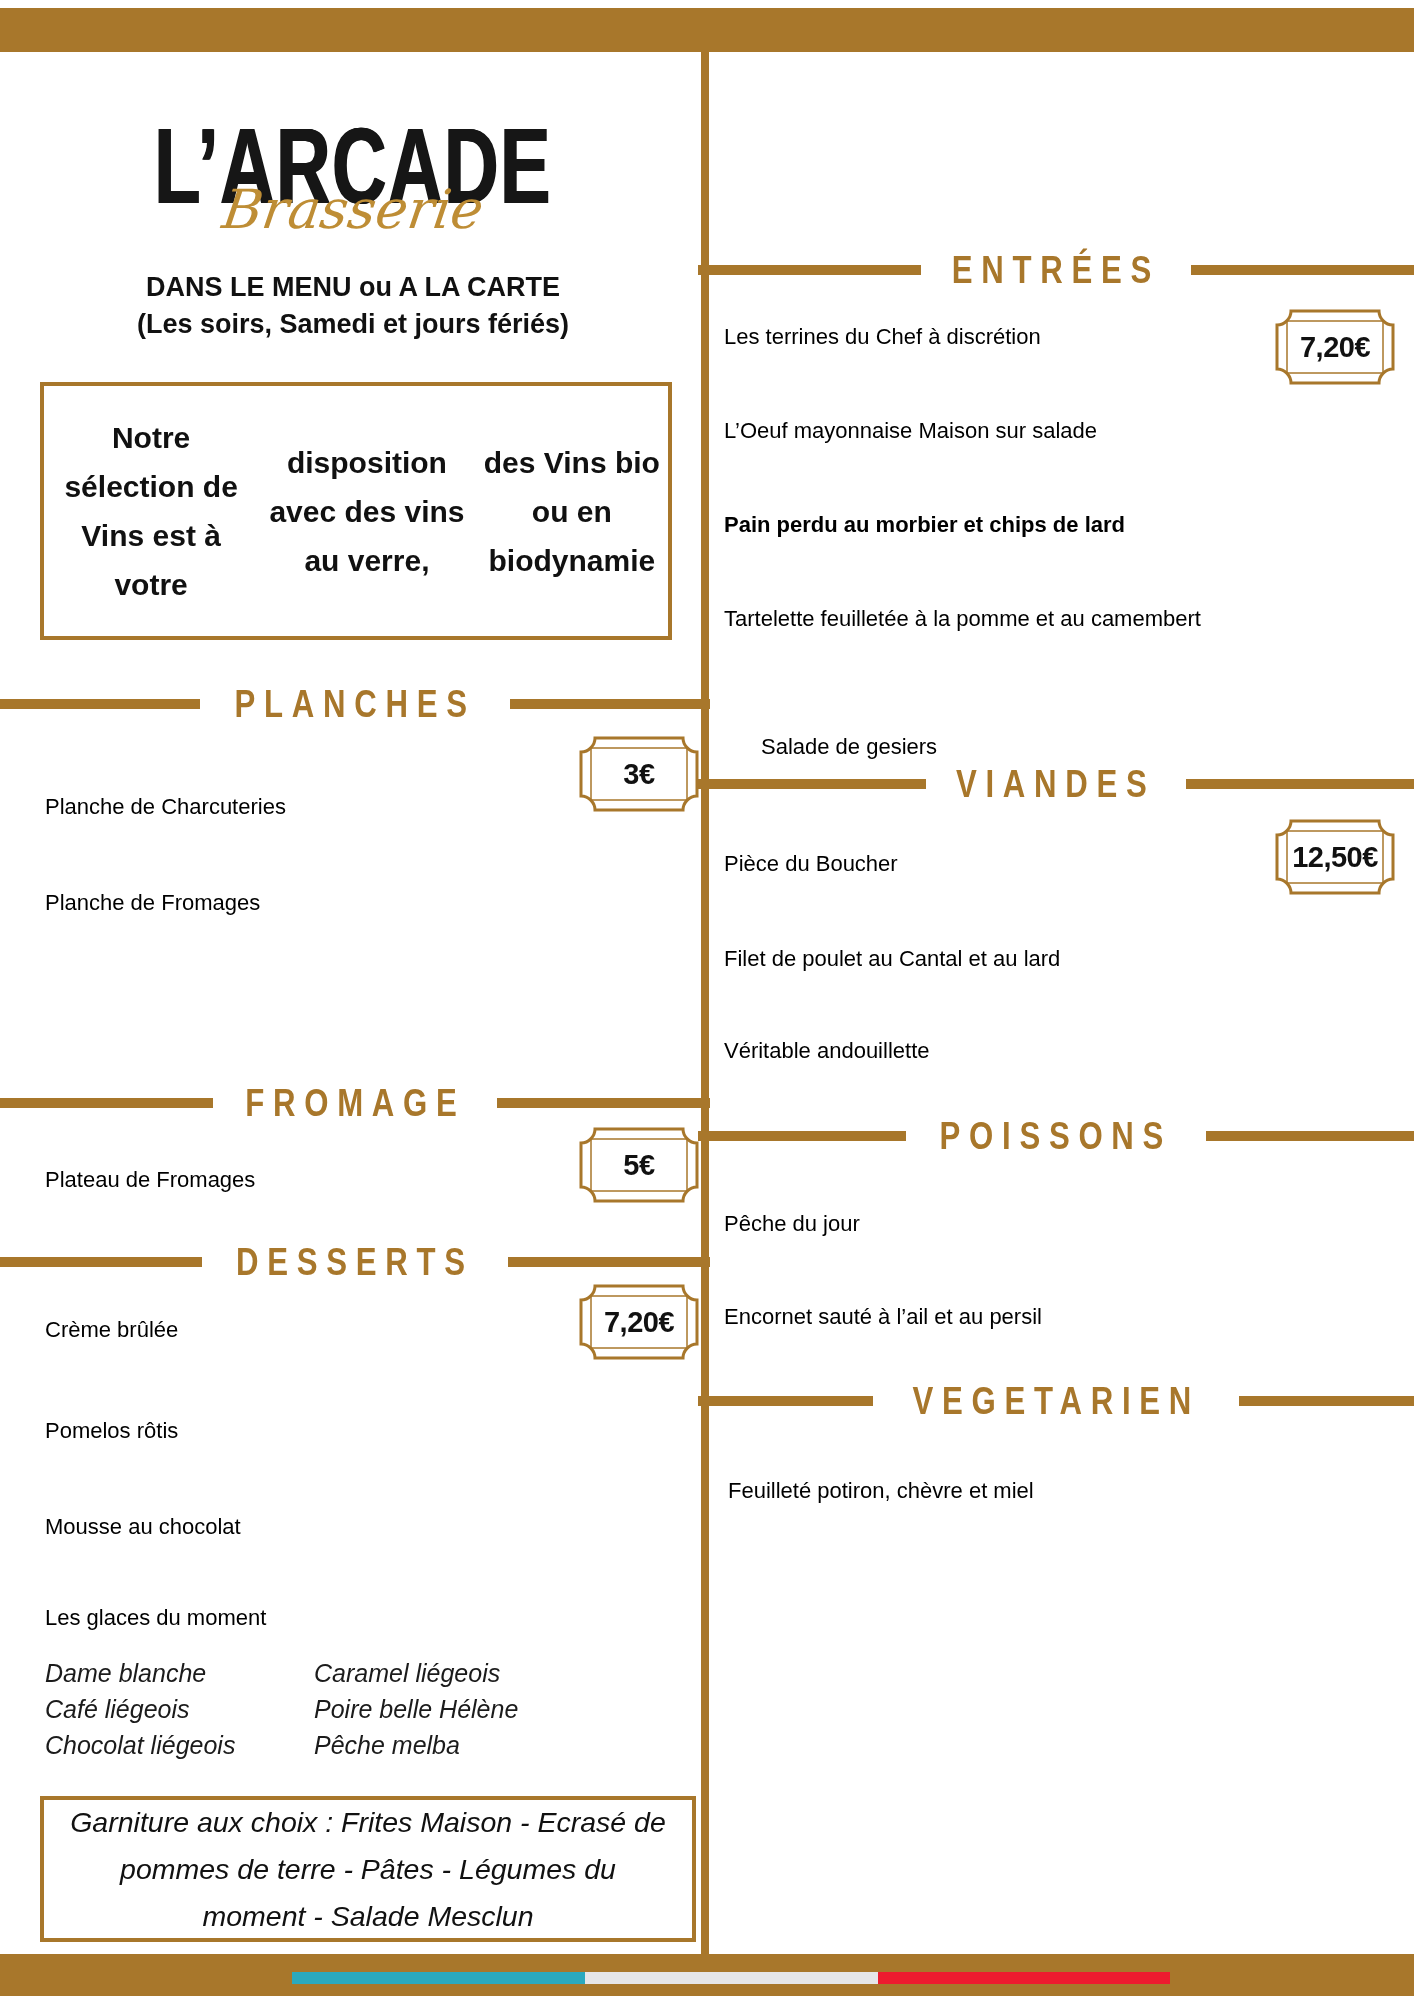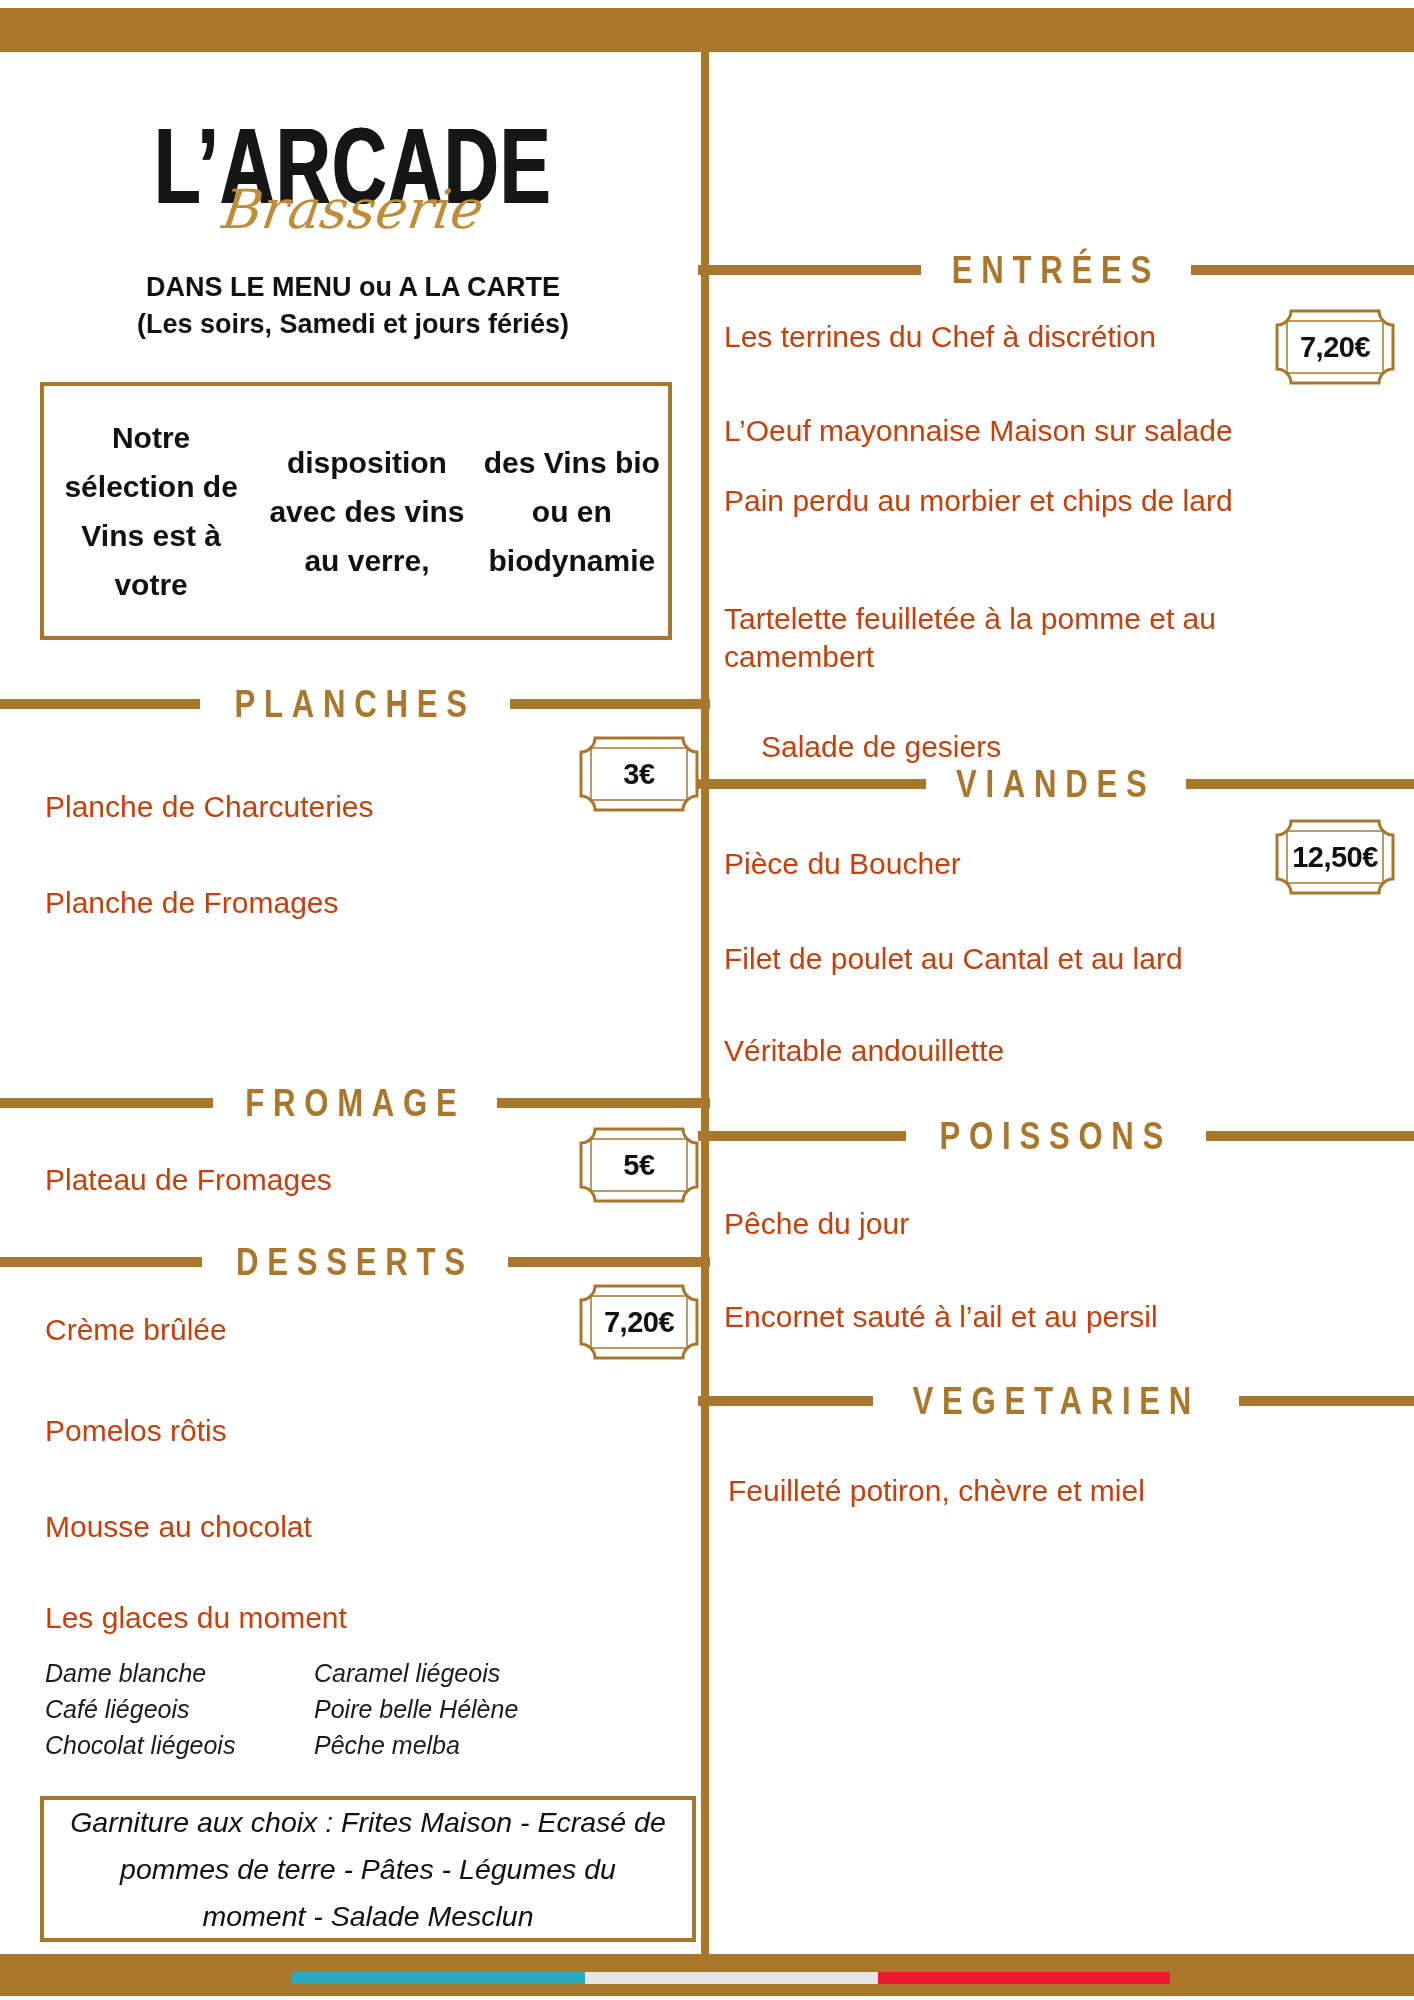--- a/index.html
+++ b/index.html
@@ -27,21 +27,21 @@
   .garnbox .l{font-style:italic;font-size:28.5px;line-height:47px;color:#111;}
   
   .sec{position:absolute;display:flex;align-items:center;height:40px;}
   .sec .rule{flex:1;height:10px;background:var(--gold);}
   .sec .t{color:var(--gold);font-weight:bold;font-size:38px;line-height:40px;
           letter-spacing:.28em;margin:0 8px;white-space:nowrap;
           display:inline-block;transform:scaleX(.82);}
   .sec.left{left:0;width:710px;}
   .sec.right{left:698px;width:716px;}
   
-  .item{position:absolute;font-size:30px;color:#c2410c;line-height:38px;}
+  .item{position:absolute;font-size:22px;color:#000000;line-height:38px;}
   .flav{position:absolute;font-style:italic;font-size:25px;color:#1b1b1b;line-height:36px;}
   
   .badge{position:absolute;width:122px;height:78px;}
   .badge svg{position:absolute;left:0;top:0;}
   .badge path{stroke:var(--gold);stroke-width:3;fill:#fff;}
   .badge rect{stroke:var(--gold);stroke-width:1.5;fill:none;}
   .badge .p{position:absolute;left:0;top:0;width:122px;height:78px;display:flex;
             align-items:center;justify-content:center;font-weight:bold;font-size:29px;
             color:#111;letter-spacing:-.5px;}
   
@@ -139,21 +139,21 @@
   </div>
   <div class="badge" style="left:1274px;top:308px;">
     <svg width="122" height="78" viewBox="0 0 122 78">
       <path d="M 17 3 L 105 3 C 105 10 111 17 119 17 L 119 61 C 111 61 105 68 105 75 L 17 75 C 17 68 11 61 3 61 L 3 17 C 11 17 17 10 17 3 Z"></path>
       <rect x="13" y="13" width="96" height="52"></rect>
     </svg>
     <div class="p">7,20€</div>
   </div>
   <div class="item" style="left:724px;top:318px;width:540px;">Les terrines du Chef à discrétion</div>
   <div class="item" style="left:724px;top:412px;width:620px;">L’Oeuf mayonnaise Maison sur salade</div>
-  <div class="item" style="left:724px;top:482px;width:620px;">Pain perdu au morbier et chips de lard</div>
+  <div class="item" style="left:724px;top:506px;width:620px;font-weight:bold;">Pain perdu au morbier et chips de lard</div>
   <div class="item" style="left:724px;top:600px;width:540px;">Tartelette feuilletée à la pomme et au camembert</div>
   <div class="item" style="left:724px;top:728px;width:620px;margin-left:37px;">Salade de gesiers</div>
 
   <div class="sec right" style="top:764px;">
     <div class="rule"></div>
     <span class="t">VIANDES</span>
     <div class="rule"></div>
   </div>
   <div class="badge" style="left:1274px;top:818px;">
     <svg width="122" height="78" viewBox="0 0 122 78">

